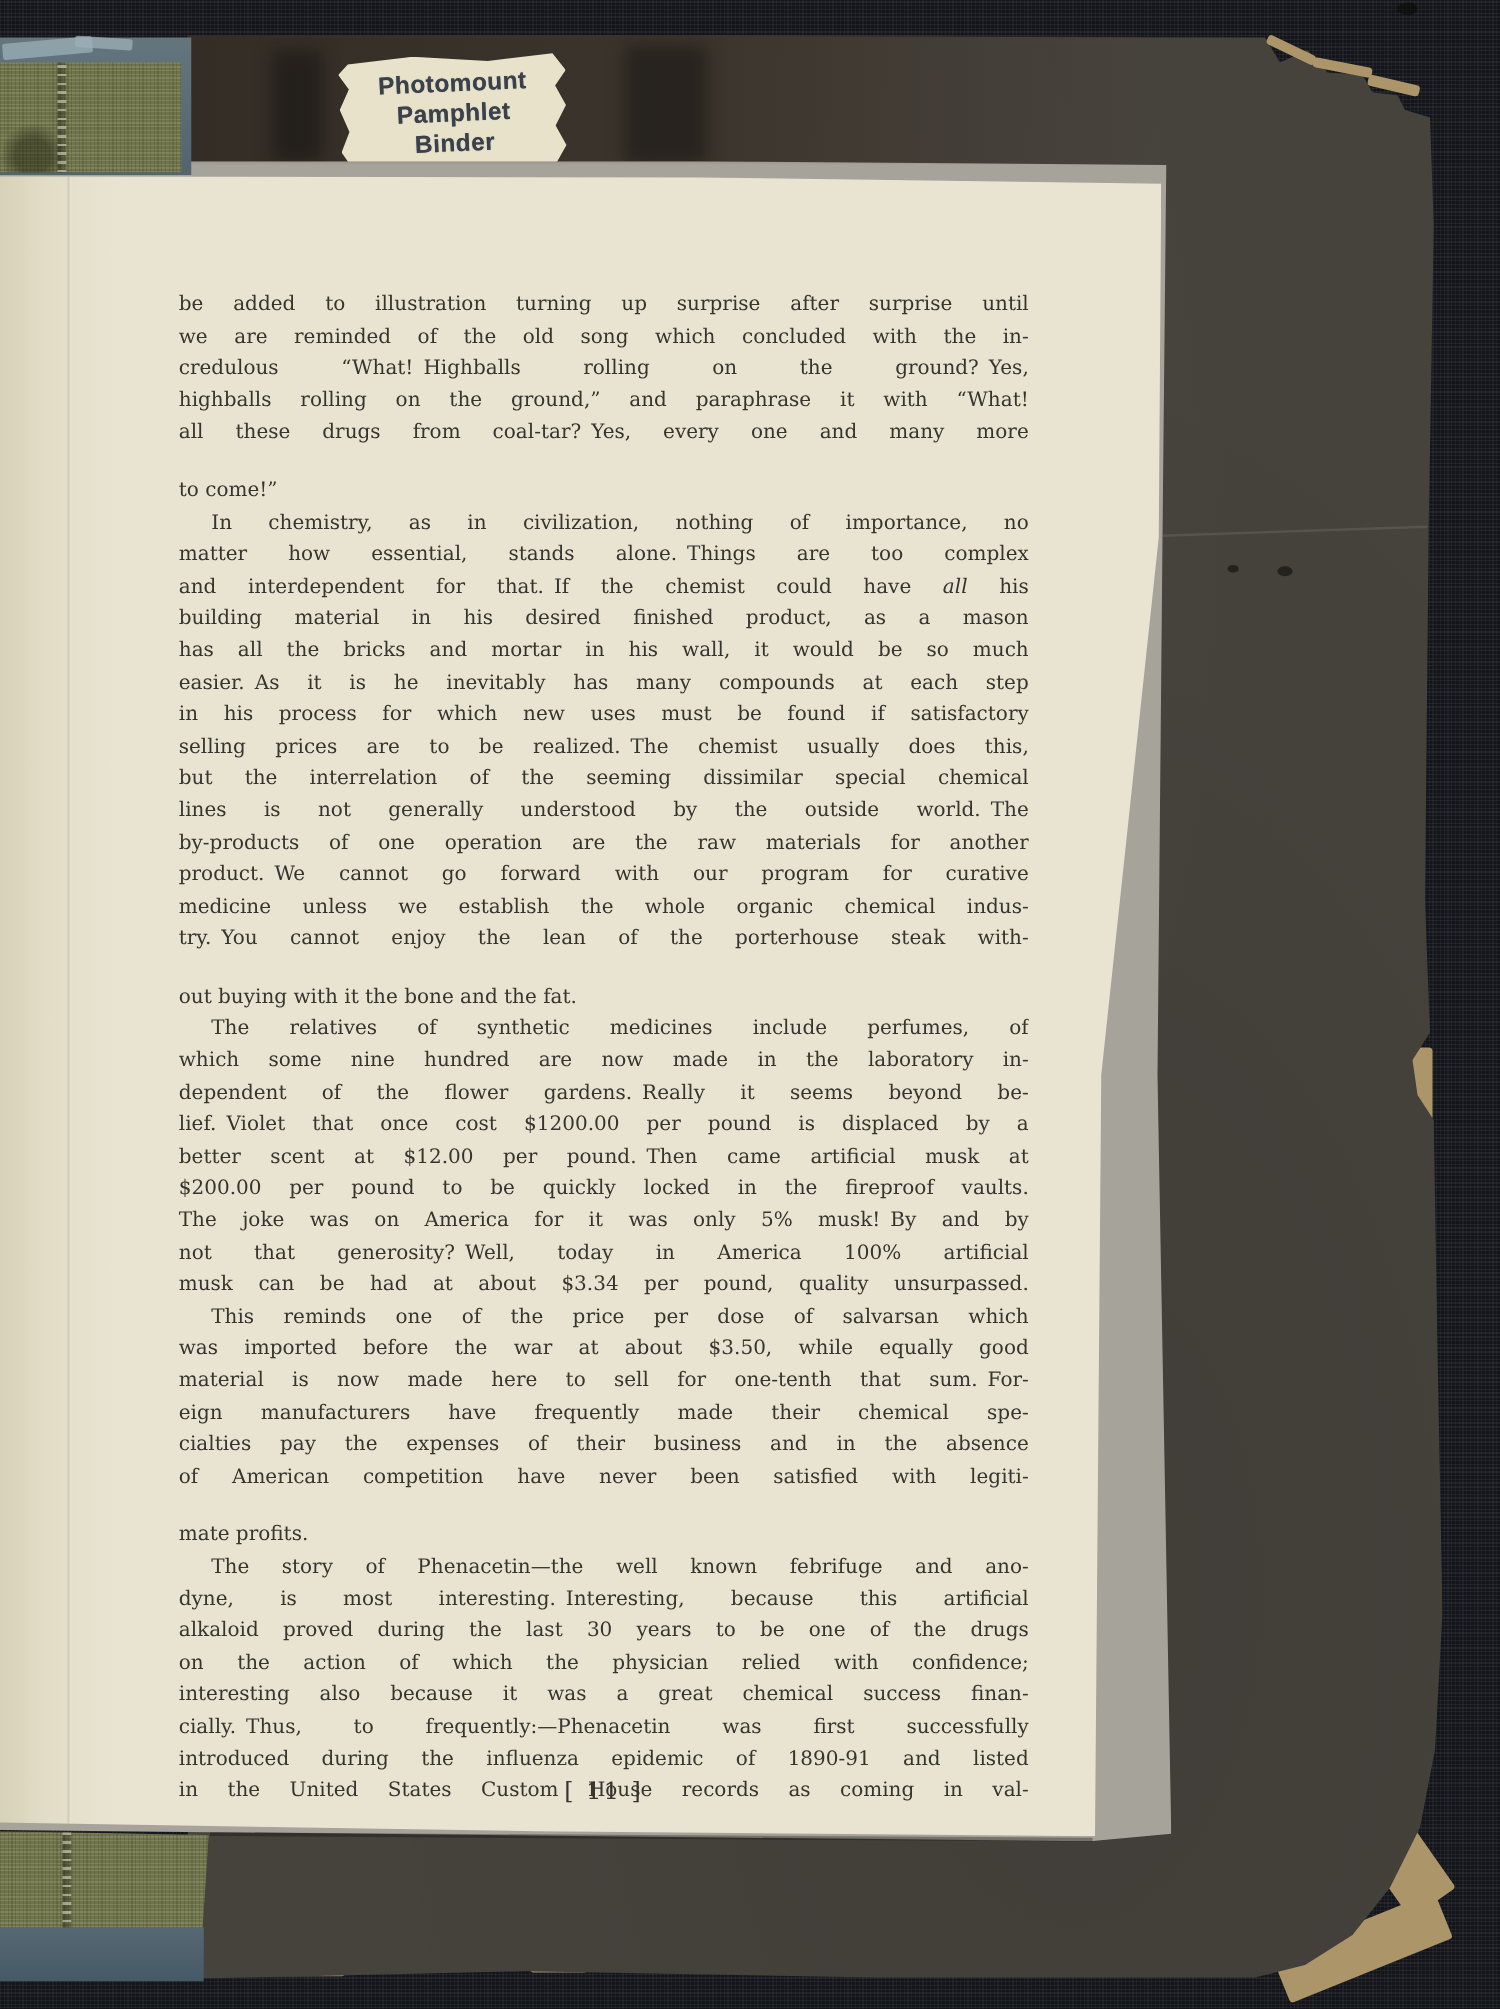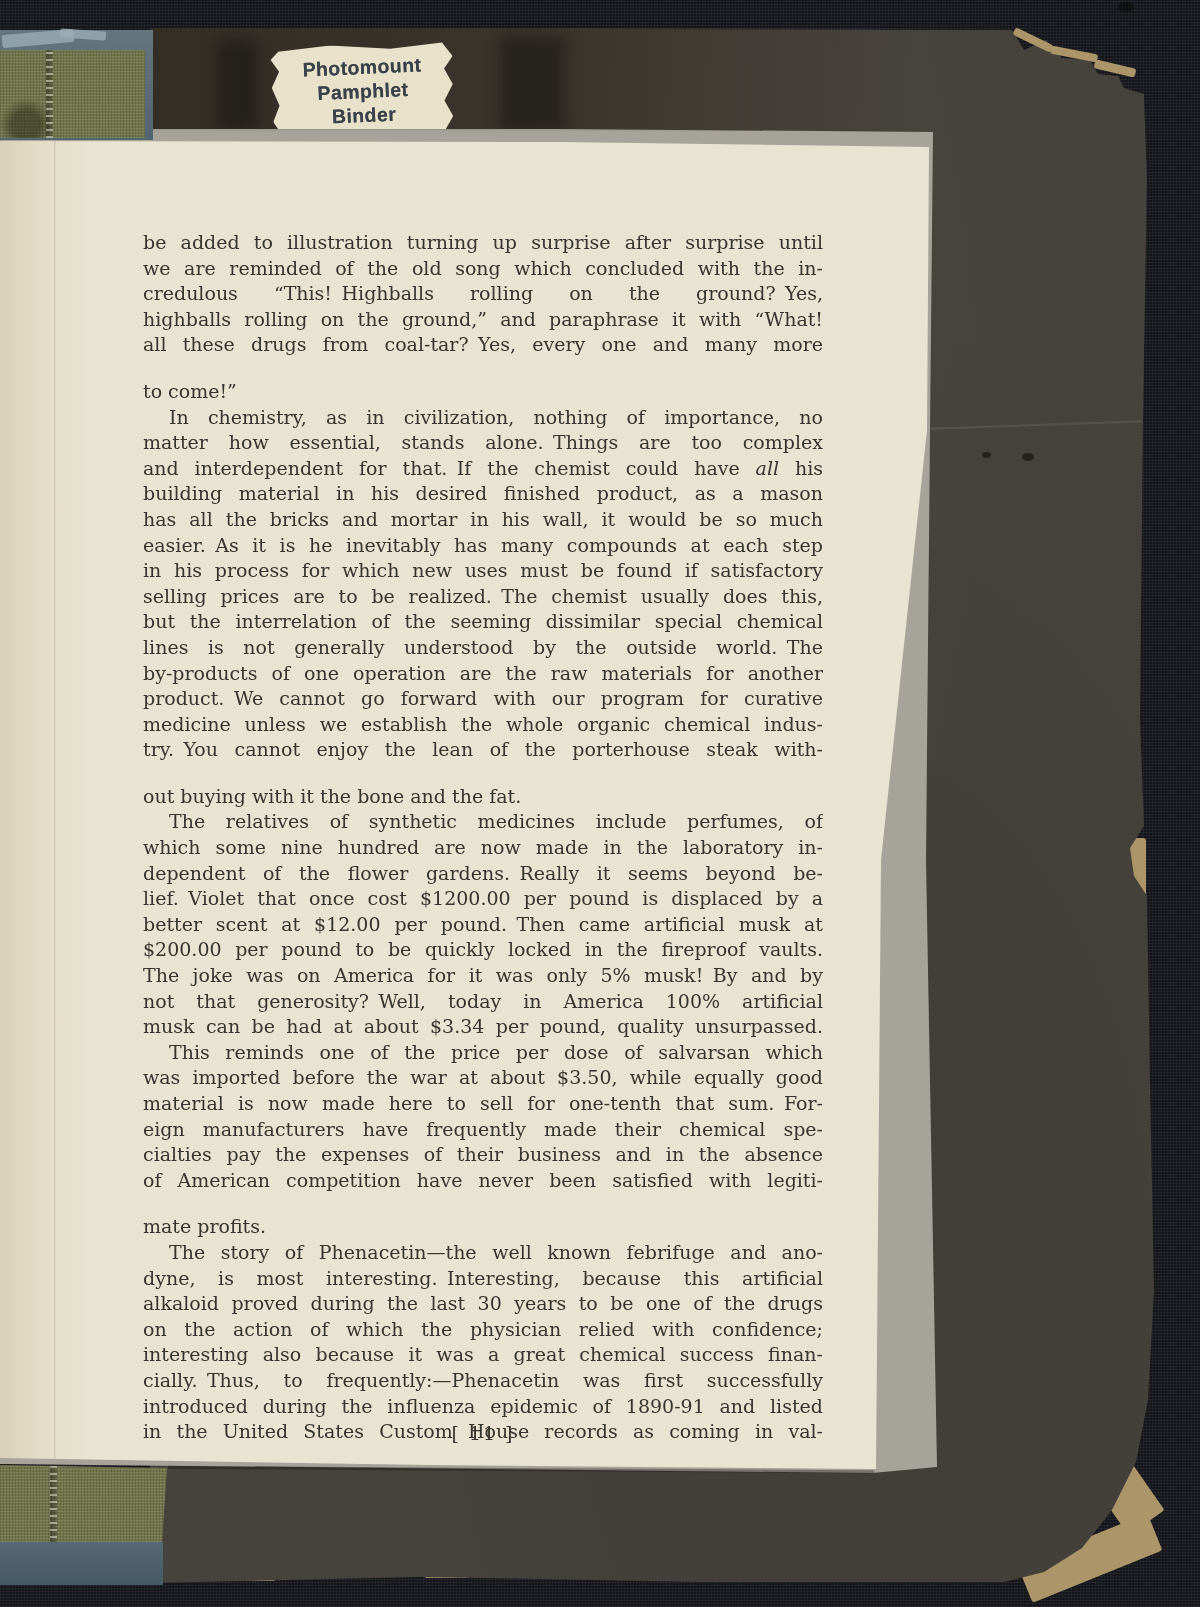--- a/index.html
+++ b/index.html
@@ -59,21 +59,21 @@
       876px 1331px,430px 1327px,0px 1320px);
   }
   .crease{position:absolute;left:54px;top:0;bottom:0;width:3px;
     background:linear-gradient(90deg,rgba(96,84,58,0.20),rgba(255,255,252,0.30));}
   .page-shadow{position:absolute;left:168px;top:1468px;width:706px;height:3px;
     background:rgba(12,10,6,0.32);transform:rotate(0.35deg);}
   
   .text-block{
     position:absolute;left:143px;top:92px;width:680px;
     color:var(--c-ink,#35342e);
-    font-size:19px;line-height:25.6px;
+    font-size:16px;line-height:25.6px;
     text-rendering:optimizeLegibility;
   }
   .tline{height:25.6px;overflow:hidden;text-align:justify;text-align-last:justify;}
   .tline.ragged{text-align-last:left;margin-top:21px;}
   .tline.indent{padding-left:26px;}
   .tline i{font-style:italic;}
   .page-number{
     position:absolute;left:143px;top:1284px;width:680px;
     text-align:center;font-size:19px;letter-spacing:2px;color:var(--c-ink,#35342e);
   }
@@ -149,21 +149,21 @@
 
   <div class="sheet"></div>
 
   <div class="page-shadow"></div>
 
   <div class="page">
     <div class="crease"></div>
     <div class="text-block">
         <div class="tline"><span>be added to illustration turning up surprise after surprise until</span></div>
         <div class="tline"><span>we are reminded of the old song which concluded with the in-</span></div>
-        <div class="tline"><span>credulous “This! Highballs rolling on the ground? Yes,</span></div>
+        <div class="tline"><span>credulous “What! Highballs rolling on the ground? Yes,</span></div>
         <div class="tline"><span>highballs rolling on the ground,” and paraphrase it with “What!</span></div>
         <div class="tline"><span>all these drugs from coal-tar? Yes, every one and many more</span></div>
         <div class="tline ragged"><span>to come!”</span></div>
         <div class="tline indent"><span>In chemistry, as in civilization, nothing of importance, no</span></div>
         <div class="tline"><span>matter how essential, stands alone. Things are too complex</span></div>
         <div class="tline"><span>and interdependent for that. If the chemist could have </span><i>all</i><span> his</span></div>
         <div class="tline"><span>building material in his desired finished product, as a mason</span></div>
         <div class="tline"><span>has all the bricks and mortar in his wall, it would be so much</span></div>
         <div class="tline"><span>easier. As it is he inevitably has many compounds at each step</span></div>
         <div class="tline"><span>in his process for which new uses must be found if satisfactory</span></div>

